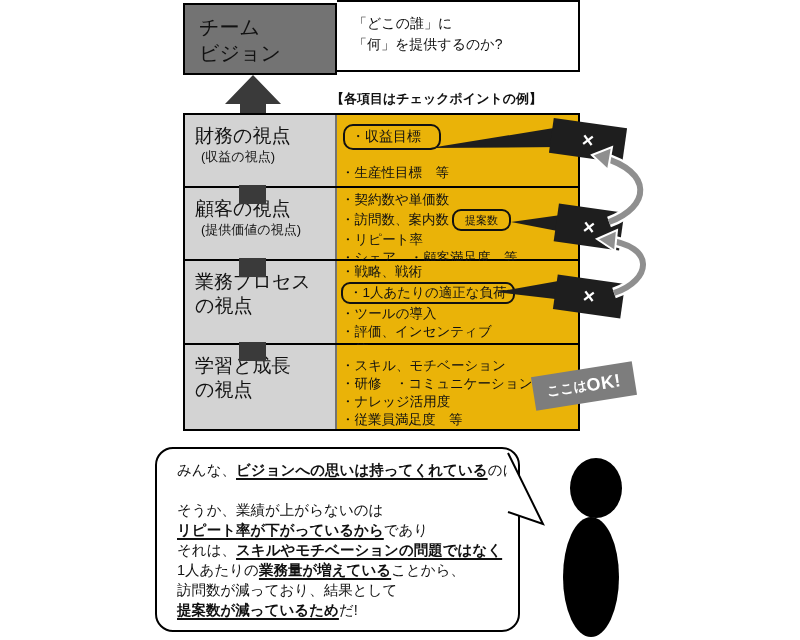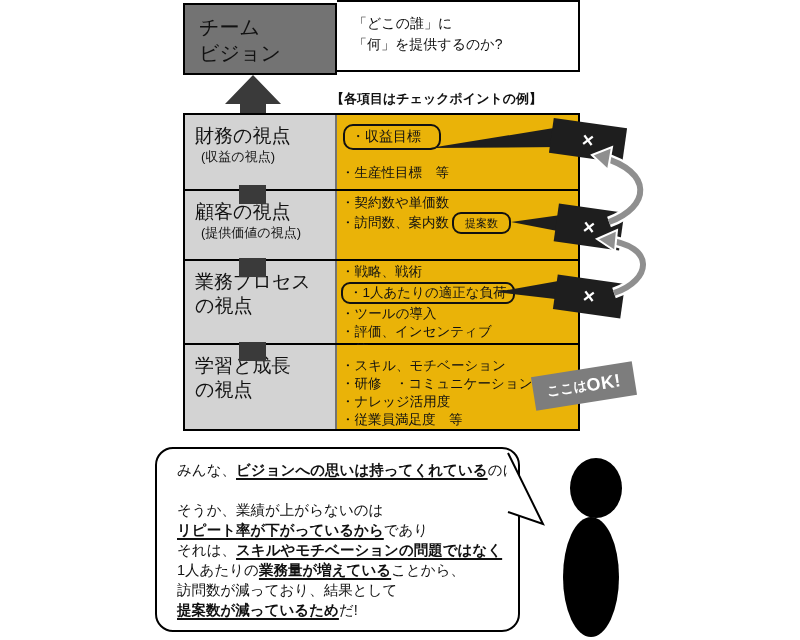--- a/index.html
+++ b/index.html
@@ -81,20 +81,22 @@
       </div>
     </div>
     <div class="row rb" style="height:73px">
       <div class="cell-l">
         <div class="row-label">顧客の視点</div>
         <div class="row-sub">(提供価値の視点)</div>
       </div>
       <div class="cell-r" style="padding-top:3px">
         <div class="bullet">・契約数や単価数</div>
         <div class="bullet"><span>・訪問数、案内数</span><span class="inline-box">提案数</span></div>
+        <div class="bullet">・リピート率</div>
+        <div class="bullet">・シェア　・顧客満足度　等</div>
       </div>
     </div>
     <div class="row rb" style="height:84px">
       <div class="cell-l">
         <div class="row-label">業務プロセス</div>
         <div class="row-label">の視点</div>
       </div>
       <div class="cell-r">
         <div class="bullet">・戦略、戦術</div>
         <div class="boxed-blk">・1人あたりの適正な負荷</div>

